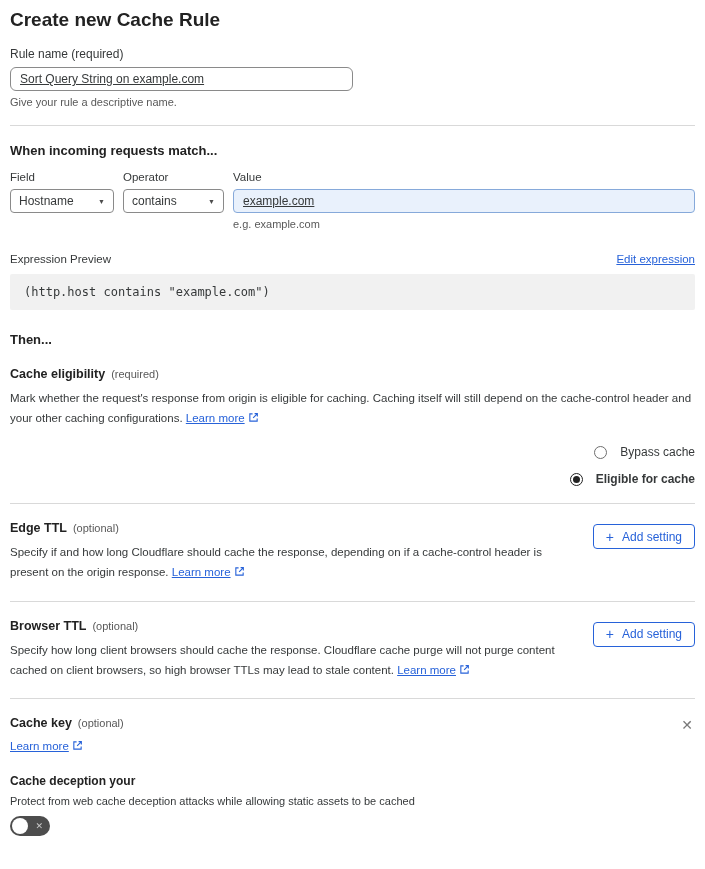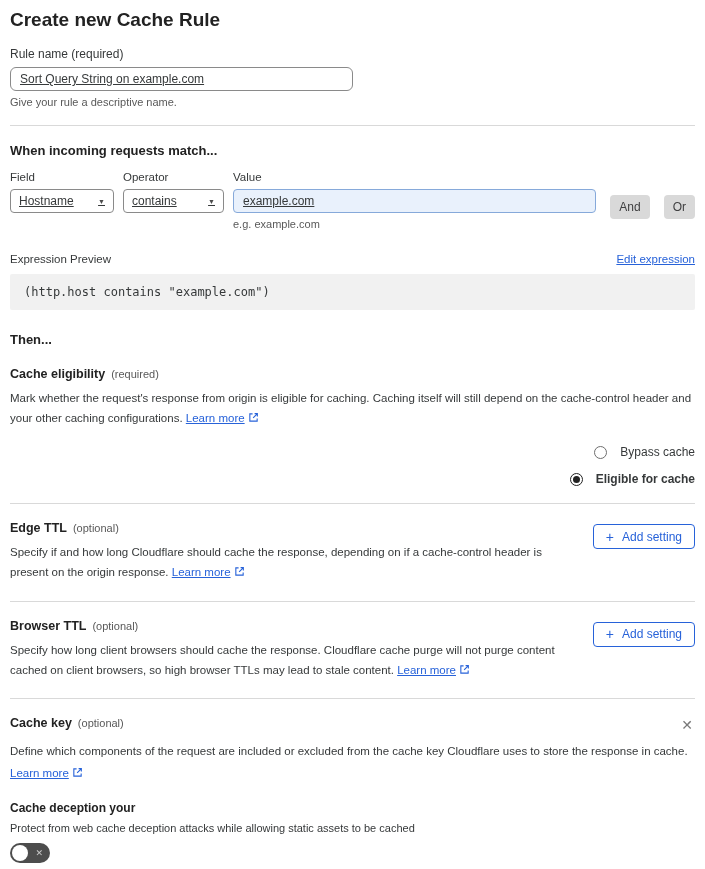--- a/index.html
+++ b/index.html
@@ -24,21 +24,21 @@
   hr.divider { border: none; border-top: 1px solid #d9d9d9; margin: 17px 0; }
   .section-heading { font-size: 13px; font-weight: bold; color: #222; }
 
   
   .match-row { display: flex; align-items: flex-start; margin-top: 13px; }
   .match-col { display: flex; flex-direction: column; }
   .col-label { font-size: 11.5px; color: #36393a; margin-bottom: 6px; }
   .select-box {
     height: 24px; border: 1px solid #8a8a8a; border-radius: 4px; background: #fff;
     display: flex; align-items: center; justify-content: space-between;
-    padding: 10px 8px; cursor: pointer; font-size: 12px; color: #36393a; text-decoration: underline;
+    padding: 10px 8px; cursor: pointer; font-size: 12px; color: #36393a;
   }
   .select-caret { font-size: 7px; color: #4c4c4c; margin-left: 8px; }
   .w-field { width: 104px; margin-right: 9px; }
   .w-operator { width: 101px; margin-right: 9px; }
   .w-value { flex: 1; }
   .value-input {
     background: #e9f1fc; border-color: #86a9da; width: 100%;
     border-radius: 4px;
   }
   .andor { display: flex; align-items: flex-end; padding-bottom: 0; }
@@ -139,24 +139,20 @@
     <div class="select-box">
       <span>contains</span>
       <span class="select-caret">▼</span>
     </div>
   </div>
   <div class="match-col w-value">
     <div class="col-label">Value</div>
     <input class="text-input value-input" value="example.com" style="">
     <div class="value-helper">e.g. example.com</div>
   </div>
-  <div class="andor" style="height:48px;">
-    <button class="btn-gray">And</button>
-    <button class="btn-gray">Or</button>
-  </div>
 </div>
 
 <div class="expr-row">
   <span class="expr-label">Expression Preview</span>
   <a class="link edit-link">Edit expression</a>
 </div>
 <div class="code-block">(http.host contains "example.com")</div>
 
 <h2 class="section-heading then-heading">Then...</h2>
 
@@ -225,21 +221,20 @@
 <hr class="divider">
 
 <div>
   <div class="ck-title-row">
     <div class="sub-title-row">
       <span class="sub-title">Cache key</span>
       <span class="tag">(optional)</span>
     </div>
     <span class="close-x">✕</span>
   </div>
-  <p class="desc">Define which components of the request are included or excluded from the cache key Cloudflare uses to store the response in cache.</p>
   <div class="learn-line">
     <a class="link">Learn more</a><span class="ext-icon"><svg width="11" height="11" viewBox="0 0 12 12">
           <path d="M5 2H2v8h8V7M7.2 1.8h3v3M10 2 5.6 6.4" fill="none" stroke="currentColor" stroke-width="1.2"></path>
         </svg></span>
   </div>
 
   <div class="ck-setting">
     <div class="ck-setting-title">Cache deception your</div>
     <div class="ck-setting-desc">Protect from web cache deception attacks while allowing static assets to be cached</div>
     <div class="toggle off">

